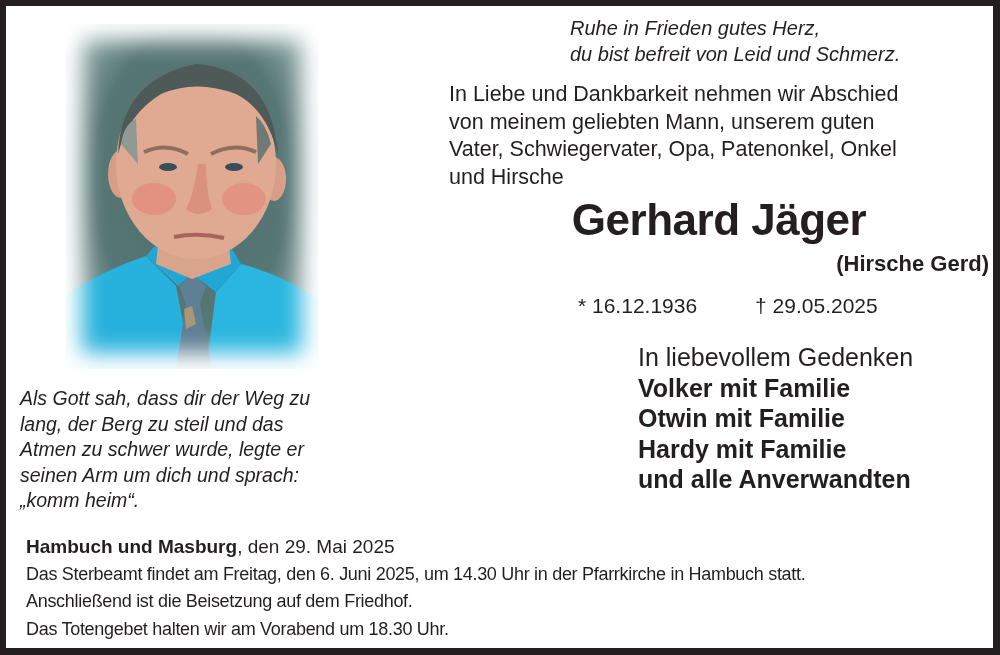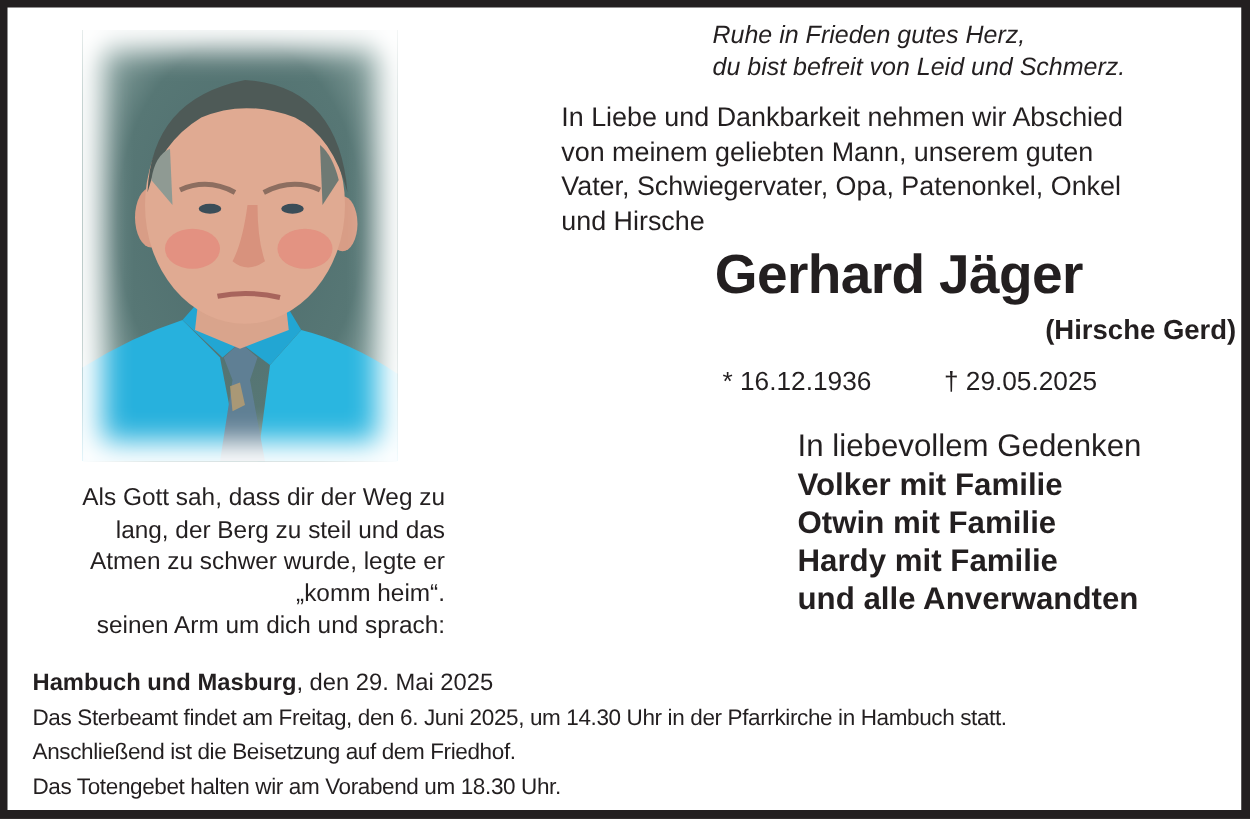--- a/index.html
+++ b/index.html
@@ -14,22 +14,22 @@
     overflow: hidden;
     background: radial-gradient(ellipse at 50% 45%, #4d6c6c 0%, #577775 55%, #8fa9a6 80%, #ffffff 100%);
   }
   .photo svg { position: absolute; left: 0; top: 0; width: 100%; height: 100%; }
   .photo::after {
     content: ""; position: absolute; inset: 0;
     box-shadow: inset 0 0 22px 16px #ffffff;
     pointer-events: none;
   }
   .quote-left {
-    position: absolute; left: 0; top: 380px; width: 350px;
-    text-align: right; font-size: 19.5px; line-height: 25.5px;
+    position: absolute; left: 14px; top: 380px; width: 350px;
+    text-align: left; font-style: italic; font-size: 19.5px; line-height: 25.5px;
   }
   .verse-top {
     position: absolute; left: 564px; top: 9px;
     font-style: italic; font-size: 20px; line-height: 26px;
   }
   .intro {
     position: absolute; left: 443px; top: 75px; width: 540px;
     font-size: 21.5px; line-height: 27.5px;
   }
   .name {
@@ -97,22 +97,22 @@
       <path d="M132 140 Q128 170 120 185 Q132 195 146 185 Q140 168 140 140" fill="#d8927d"></path>
 
       <path d="M108 213 Q132 208 158 214" stroke="#a8645c" stroke-width="4" fill="none"></path>
     </svg>
   </div>
 
   <div class="quote-left">
     <div>Als Gott sah, dass dir der Weg zu</div>
     <div>lang, der Berg zu steil und das</div>
     <div>Atmen zu schwer wurde, legte er</div>
+    <div>seinen Arm um dich und sprach:</div>
     <div>„komm heim“.</div>
-    <div>seinen Arm um dich und sprach:</div>
   </div>
 
   <div class="verse-top">
     <div>Ruhe in Frieden gutes Herz,</div>
     <div>du bist befreit von Leid und Schmerz.</div>
   </div>
 
   <div class="intro">
     <div>In Liebe und Dankbarkeit nehmen wir Abschied</div>
     <div>von meinem geliebten Mann, unserem guten</div>

